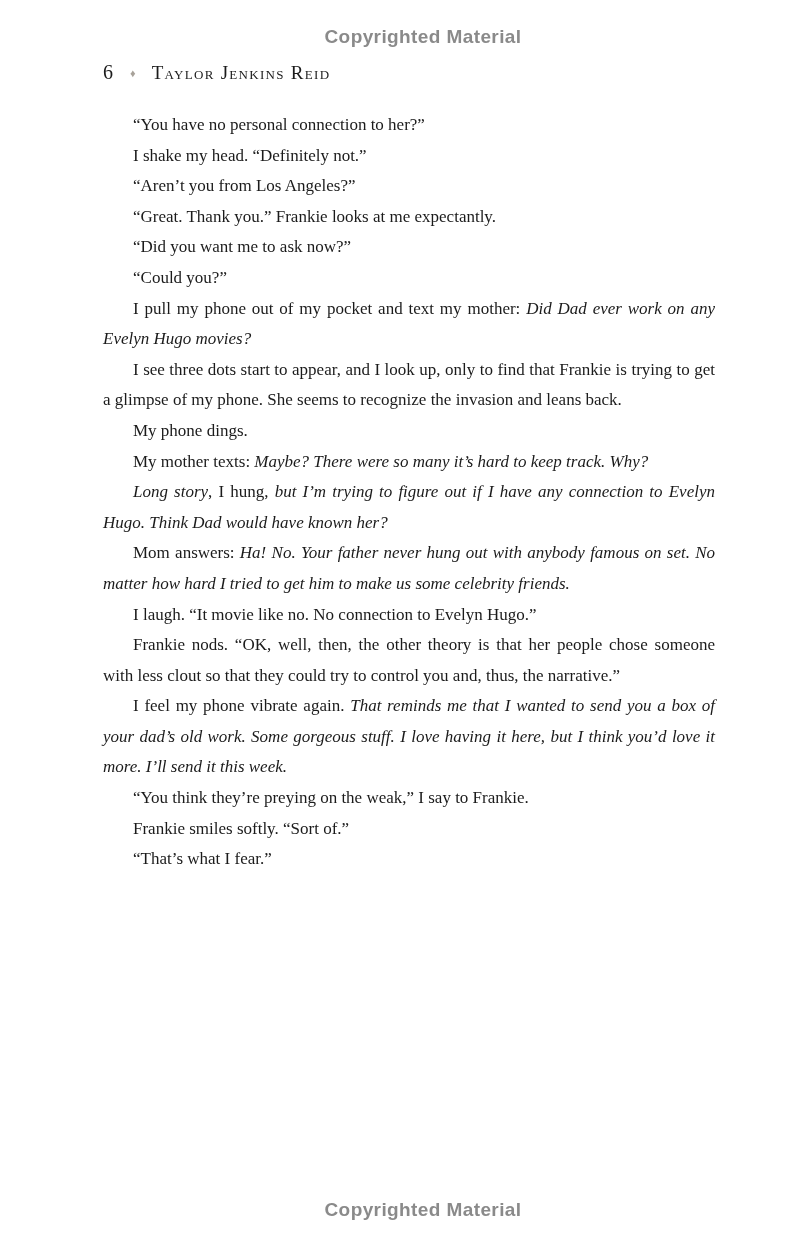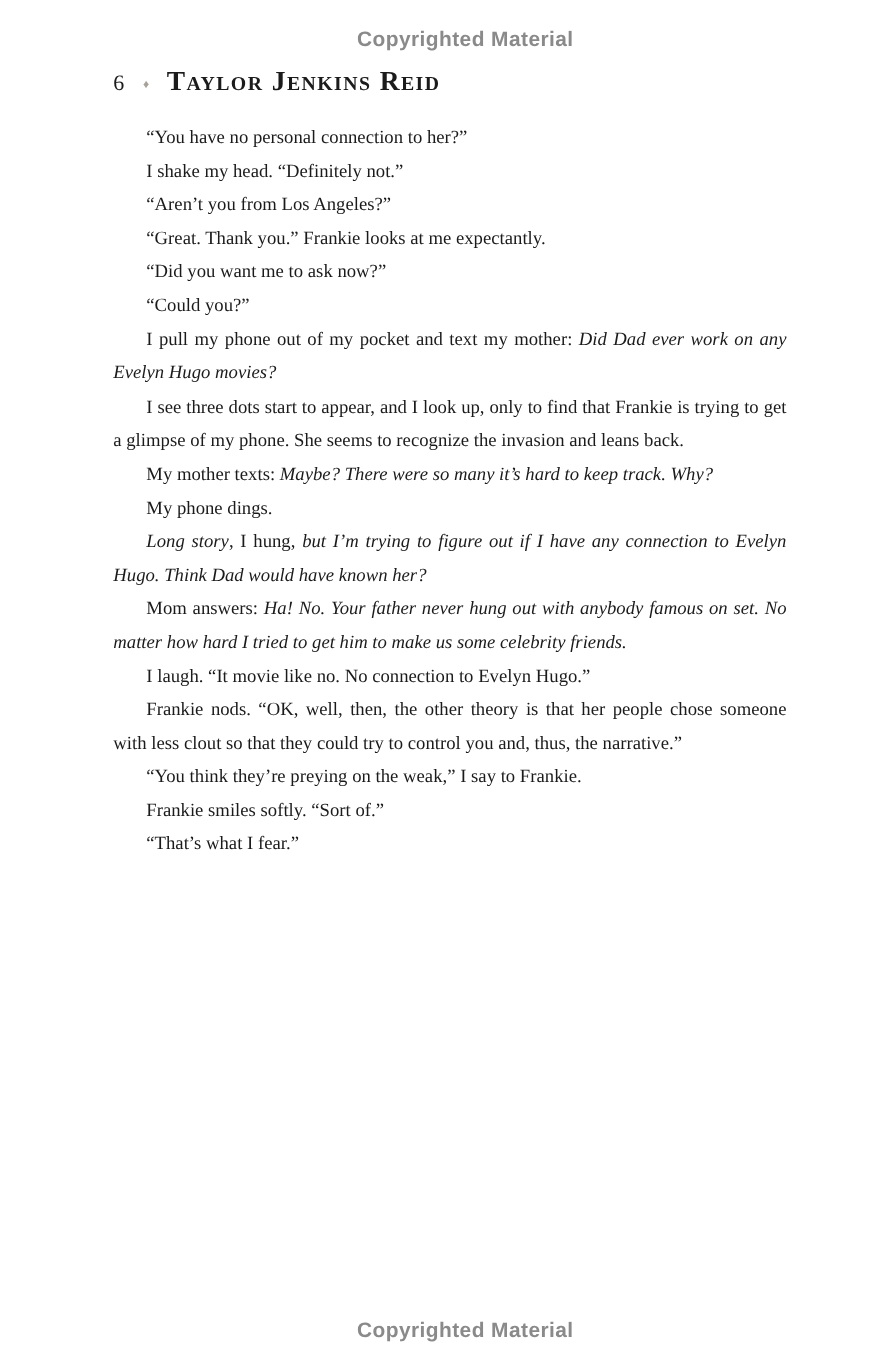--- a/index.html
+++ b/index.html
@@ -50,24 +50,23 @@
   }
   .diamond {
     color: var(--diamond-gray);
     font-size: 11px;
     display: inline-block;
     margin: 0 16px 0 17px;
     vertical-align: 2px;
   }
   .running-head-author {
     font-variant: small-caps;
-    font-size: 25px;
+    font-size: 19px;
     letter-spacing: 1.3px;
     display: inline-block;
-    font-weight: bold;
   }
   .body-text {
     position: absolute;
     top: 110px;
     left: 103px;
     width: 612px;
     color: var(--text);
     font-size: 17px;
     line-height: 30.6px;
     text-align: justify;
@@ -92,26 +91,27 @@
 
   <div class="body-text">
       <p class="para"><span class="run">“You have no personal connection to her?”</span></p>
       <p class="para"><span class="run">I shake my head. “Definitely not.”</span></p>
       <p class="para"><span class="run">“Aren’t you from Los Angeles?”</span></p>
       <p class="para"><span class="run">“Great. Thank you.” Frankie looks at me expectantly.</span></p>
       <p class="para"><span class="run">“Did you want me to ask now?”</span></p>
       <p class="para"><span class="run">“Could you?”</span></p>
       <p class="para"><span class="run">I pull my phone out of my pocket and text my mother: </span><span class="run italic">Did Dad ever work on any Evelyn Hugo movies?</span></p>
       <p class="para"><span class="run">I see three dots start to appear, and I look up, only to find that Frankie is trying to get a glimpse of my phone. She seems to recognize the invasion and leans back.</span></p>
+      <p class="para"><span class="run">My phone dings.</span></p>
       <p class="para"><span class="run">My mother texts: </span><span class="run italic">Maybe? There were so many it’s hard to keep track. Why?</span></p>
-      <p class="para"><span class="run">My phone dings.</span></p>
       <p class="para"><span class="run italic">Long story</span><span class="run">, I hung, </span><span class="run italic">but I’m trying to figure out if I have any connection to Evelyn Hugo. Think Dad would have known her?</span></p>
       <p class="para"><span class="run">Mom answers: </span><span class="run italic">Ha! No. Your father never hung out with anybody famous on set. No matter how hard I tried to get him to make us some celebrity friends.</span></p>
       <p class="para"><span class="run">I laugh. “It movie like no. No connection to Evelyn Hugo.”</span></p>
       <p class="para"><span class="run">Frankie nods. “OK, well, then, the other theory is that her people chose someone with less clout so that they could try to control you and, thus, the narrative.”</span></p>
+      <p class="para"><span class="run">I feel my phone vibrate again. </span><span class="run italic">That reminds me that I wanted to send you a box of your dad’s old work. Some gorgeous stuff. I love having it here, but I think you’d love it more. I’ll send it this week.</span></p>
       <p class="para"><span class="run">“You think they’re preying on the weak,” I say to Frankie.</span></p>
       <p class="para"><span class="run">Frankie smiles softly. “Sort of.”</span></p>
       <p class="para"><span class="run">“That’s what I fear.”</span></p>
     </div>
 
   <div class="copyright-notice bottom">Copyrighted Material</div>
 
 </div>
 
 </body></html>

